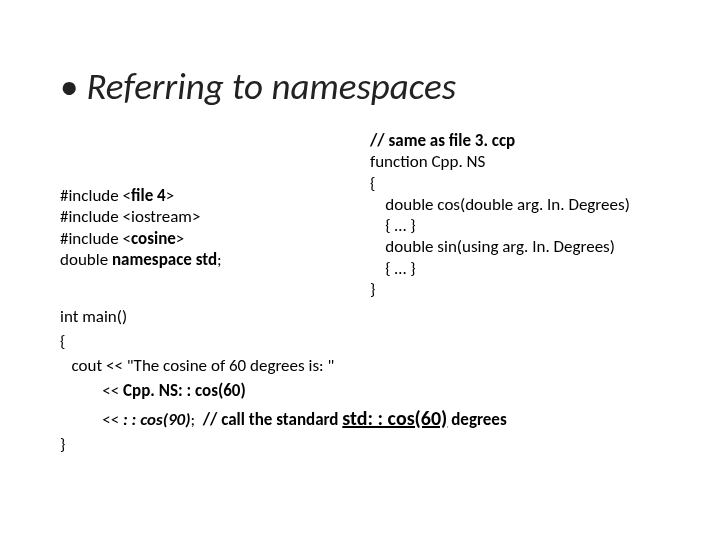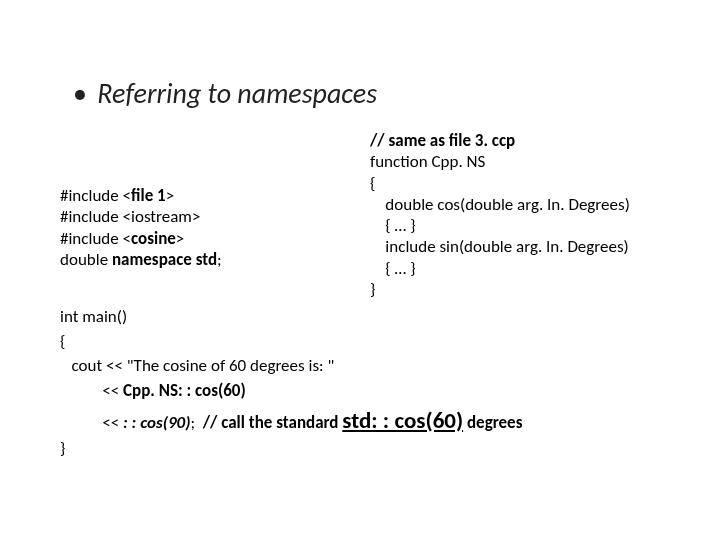--- a/index.html
+++ b/index.html
@@ -14,25 +14,24 @@
   }
   .slide {
     position: relative;
     width: 720px;
     height: 540px;
     box-sizing: border-box;
   }
   .title {
     position: absolute;
     left: 60px;
-    top: 76px;
-    font-size: 28px;
+    top: 64px;
+    font-size: 37px;
     font-style: italic;
     color: #222;
-    margin-left: 13px;
   }
   .title .bullet {
     display: inline-block;
     width: 18px;
     font-style: normal;
   }
   .left-col {
     position: absolute;
     left: 60px;
     top: 185px;
@@ -52,46 +51,46 @@
     position: absolute;
     left: 60px;
     top: 305px;
     font-size: 17px;
     line-height: 1.45;
     white-space: pre;
   }
   .b { font-weight: bold; }
   .i { font-style: italic; }
   .inline-bigger {
-    font-size: 23px;
+    font-size: 20px;
     text-decoration: underline;
     font-weight: bold;
   }
 </style>
 </head>
 <body>
 
 <div class="slide">
 
   <div class="title">
     <span class="bullet">•</span>
     <span>Referring to namespaces</span>
   </div>
 
-  <div class="left-col"><span>#include &lt;</span><span class="b">file 1</span><span>&gt;</span>
+  <div class="left-col"><span>#include &lt;</span><span class="b">file 4</span><span>&gt;</span>
 <span>#include &lt;iostream&gt;</span>
 <span>#include &lt;</span><span class="b">cosine</span><span>&gt;</span>
 <span>double </span><span class="b">namespace std</span><span>;</span></div>
 
   <div class="right-col"><span class="b">// same as file 3. ccp</span>
 <span>function Cpp. NS</span>
 <span>{</span>
 <span>    double cos(double arg. In. Degrees)</span>
 <span>    { … }</span>
-<span>    include sin(double arg. In. Degrees)</span>
+<span>    double sin(using arg. In. Degrees)</span>
 <span>    { … }</span>
 <span>}</span></div>
 
   <div class="main-block"><span>int main()</span>
 <span>{</span>
 <span>   cout &lt;&lt; "The cosine of 60 degrees is: "</span>
 <span>           &lt;&lt; </span><span class="b">Cpp. NS: : cos(60)</span>
 <span>           &lt;&lt; </span><span class="b i">: : cos(90)</span><span>; </span><span class="b"> // call the standard </span><span class="inline-bigger">std: : cos(60)</span><span class="b"> degrees</span>
 <span>}</span></div>
 

